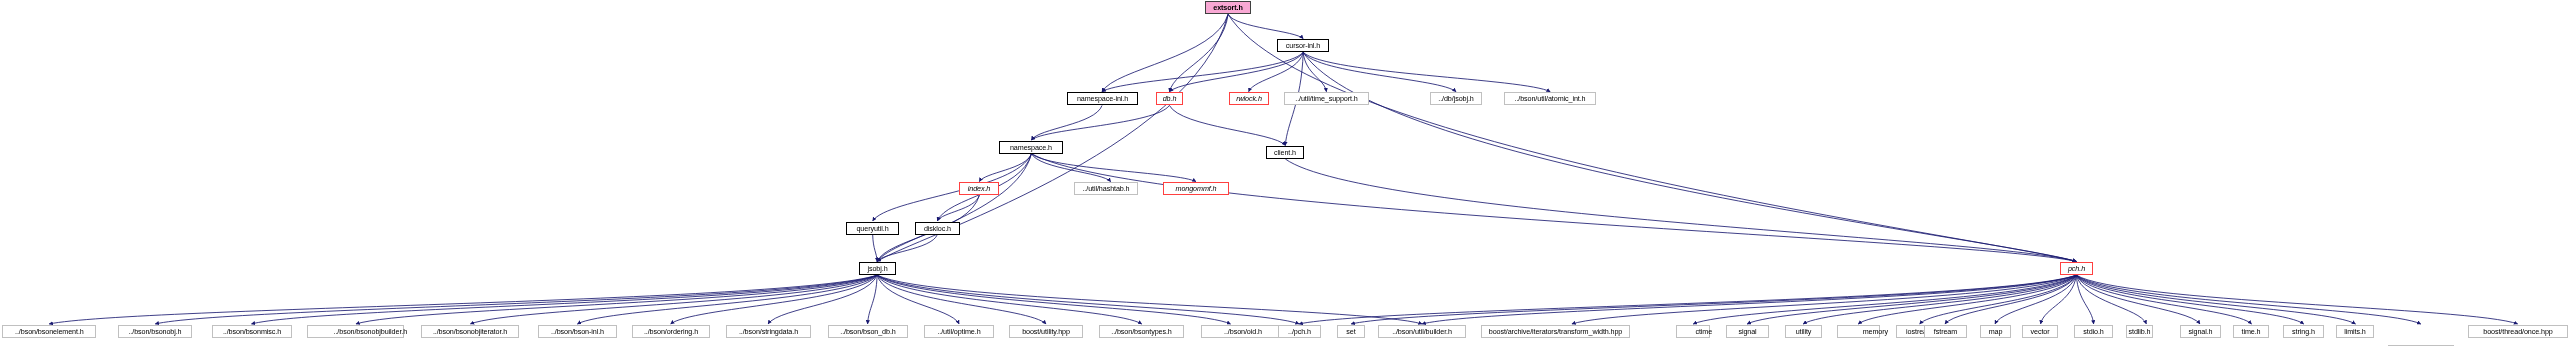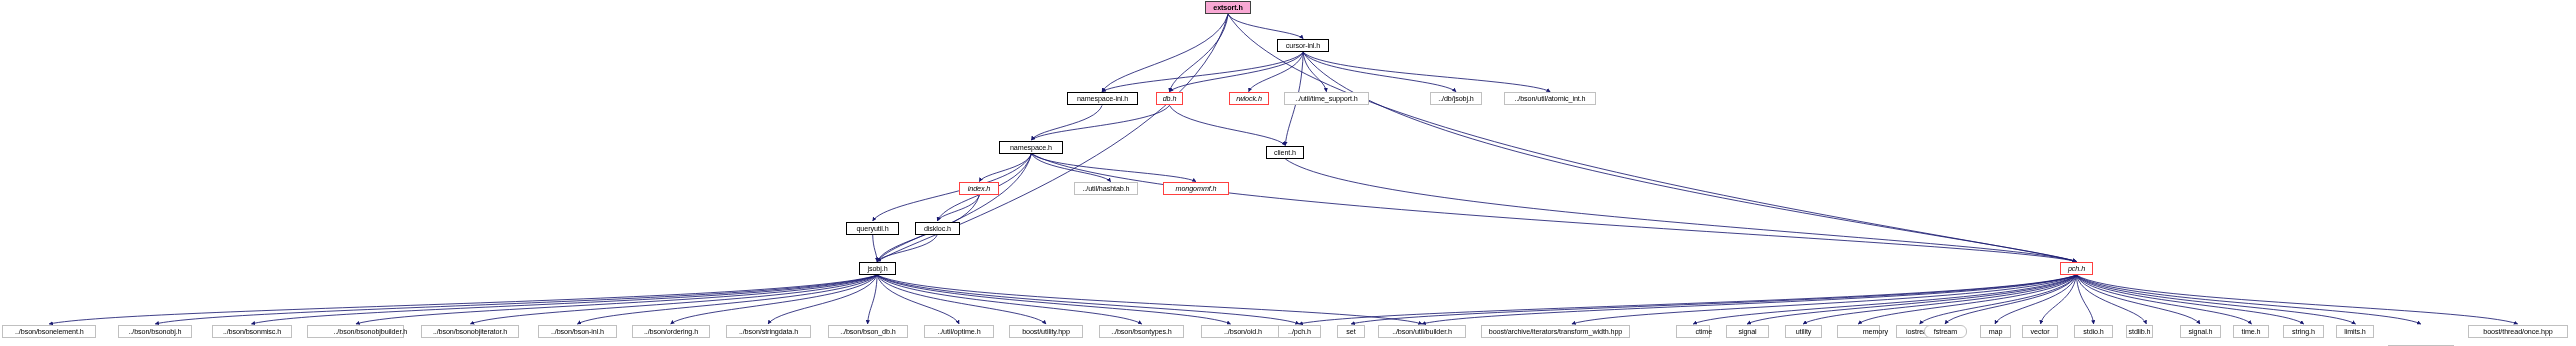--- a/index.html
+++ b/index.html
@@ -164,21 +164,21 @@
       <div class="node grey" style="left: 1201px; top: 325px; width: 84px;">../bson/oid.h</div>
       <div class="node grey" style="left: 1278px; top: 325px; width: 43px;">../pch.h</div>
       <div class="node grey" style="left: 1337px; top: 325px; width: 28px;">set</div>
       <div class="node grey" style="left: 1378px; top: 325px; width: 88px;">../bson/util/builder.h</div>
       <div class="node grey" style="left: 1481px; top: 325px; width: 149px;">boost/archive/iterators/transform_width.hpp</div>
       <div class="node grey" style="left: 1676px; top: 325px; width: 34px; padding-left: 24px;">ctime</div>
       <div class="node grey" style="left: 1726px; top: 325px; width: 43px;">signal</div>
       <div class="node grey" style="left: 1785px; top: 325px; width: 37px;">utility</div>
       <div class="node grey" style="left: 1837px; top: 325px; width: 43px; padding-left: 36px;">memory</div>
       <div class="node grey" style="left: 1896px; top: 325px; width: 47px;">iostream</div>
-      <div class="node grey" style="left: 1924px; top: 325px; width: 43px; border-radius: 6px;">fstream</div>
+      <div class="node grey" style="left: 1924px; top: 325px; width: 43px;">fstream</div>
       <div class="node grey" style="left: 1980px; top: 325px; width: 31px;">map</div>
       <div class="node grey" style="left: 2022px; top: 325px; width: 36px;">vector</div>
       <div class="node grey" style="left: 2074px; top: 325px; width: 39px;">stdio.h</div>
       <div class="node grey" style="left: 2126px; top: 325px; width: 27px;">stdlib.h</div>
       <div class="node grey" style="left: 2180px; top: 325px; width: 41px;">signal.h</div>
       <div class="node grey" style="left: 2233px; top: 325px; width: 36px;">time.h</div>
       <div class="node grey" style="left: 2283px; top: 325px; width: 41px;">string.h</div>
       <div class="node grey" style="left: 2336px; top: 325px; width: 38px;">limits.h</div>
       <div class="node grey" style="left: 2388px; top: 325px; width: 66px; margin-top: 20px;">boost/any.hpp</div>
       <div class="node grey" style="left: 2468px; top: 325px; width: 100px;">boost/thread/once.hpp</div>

